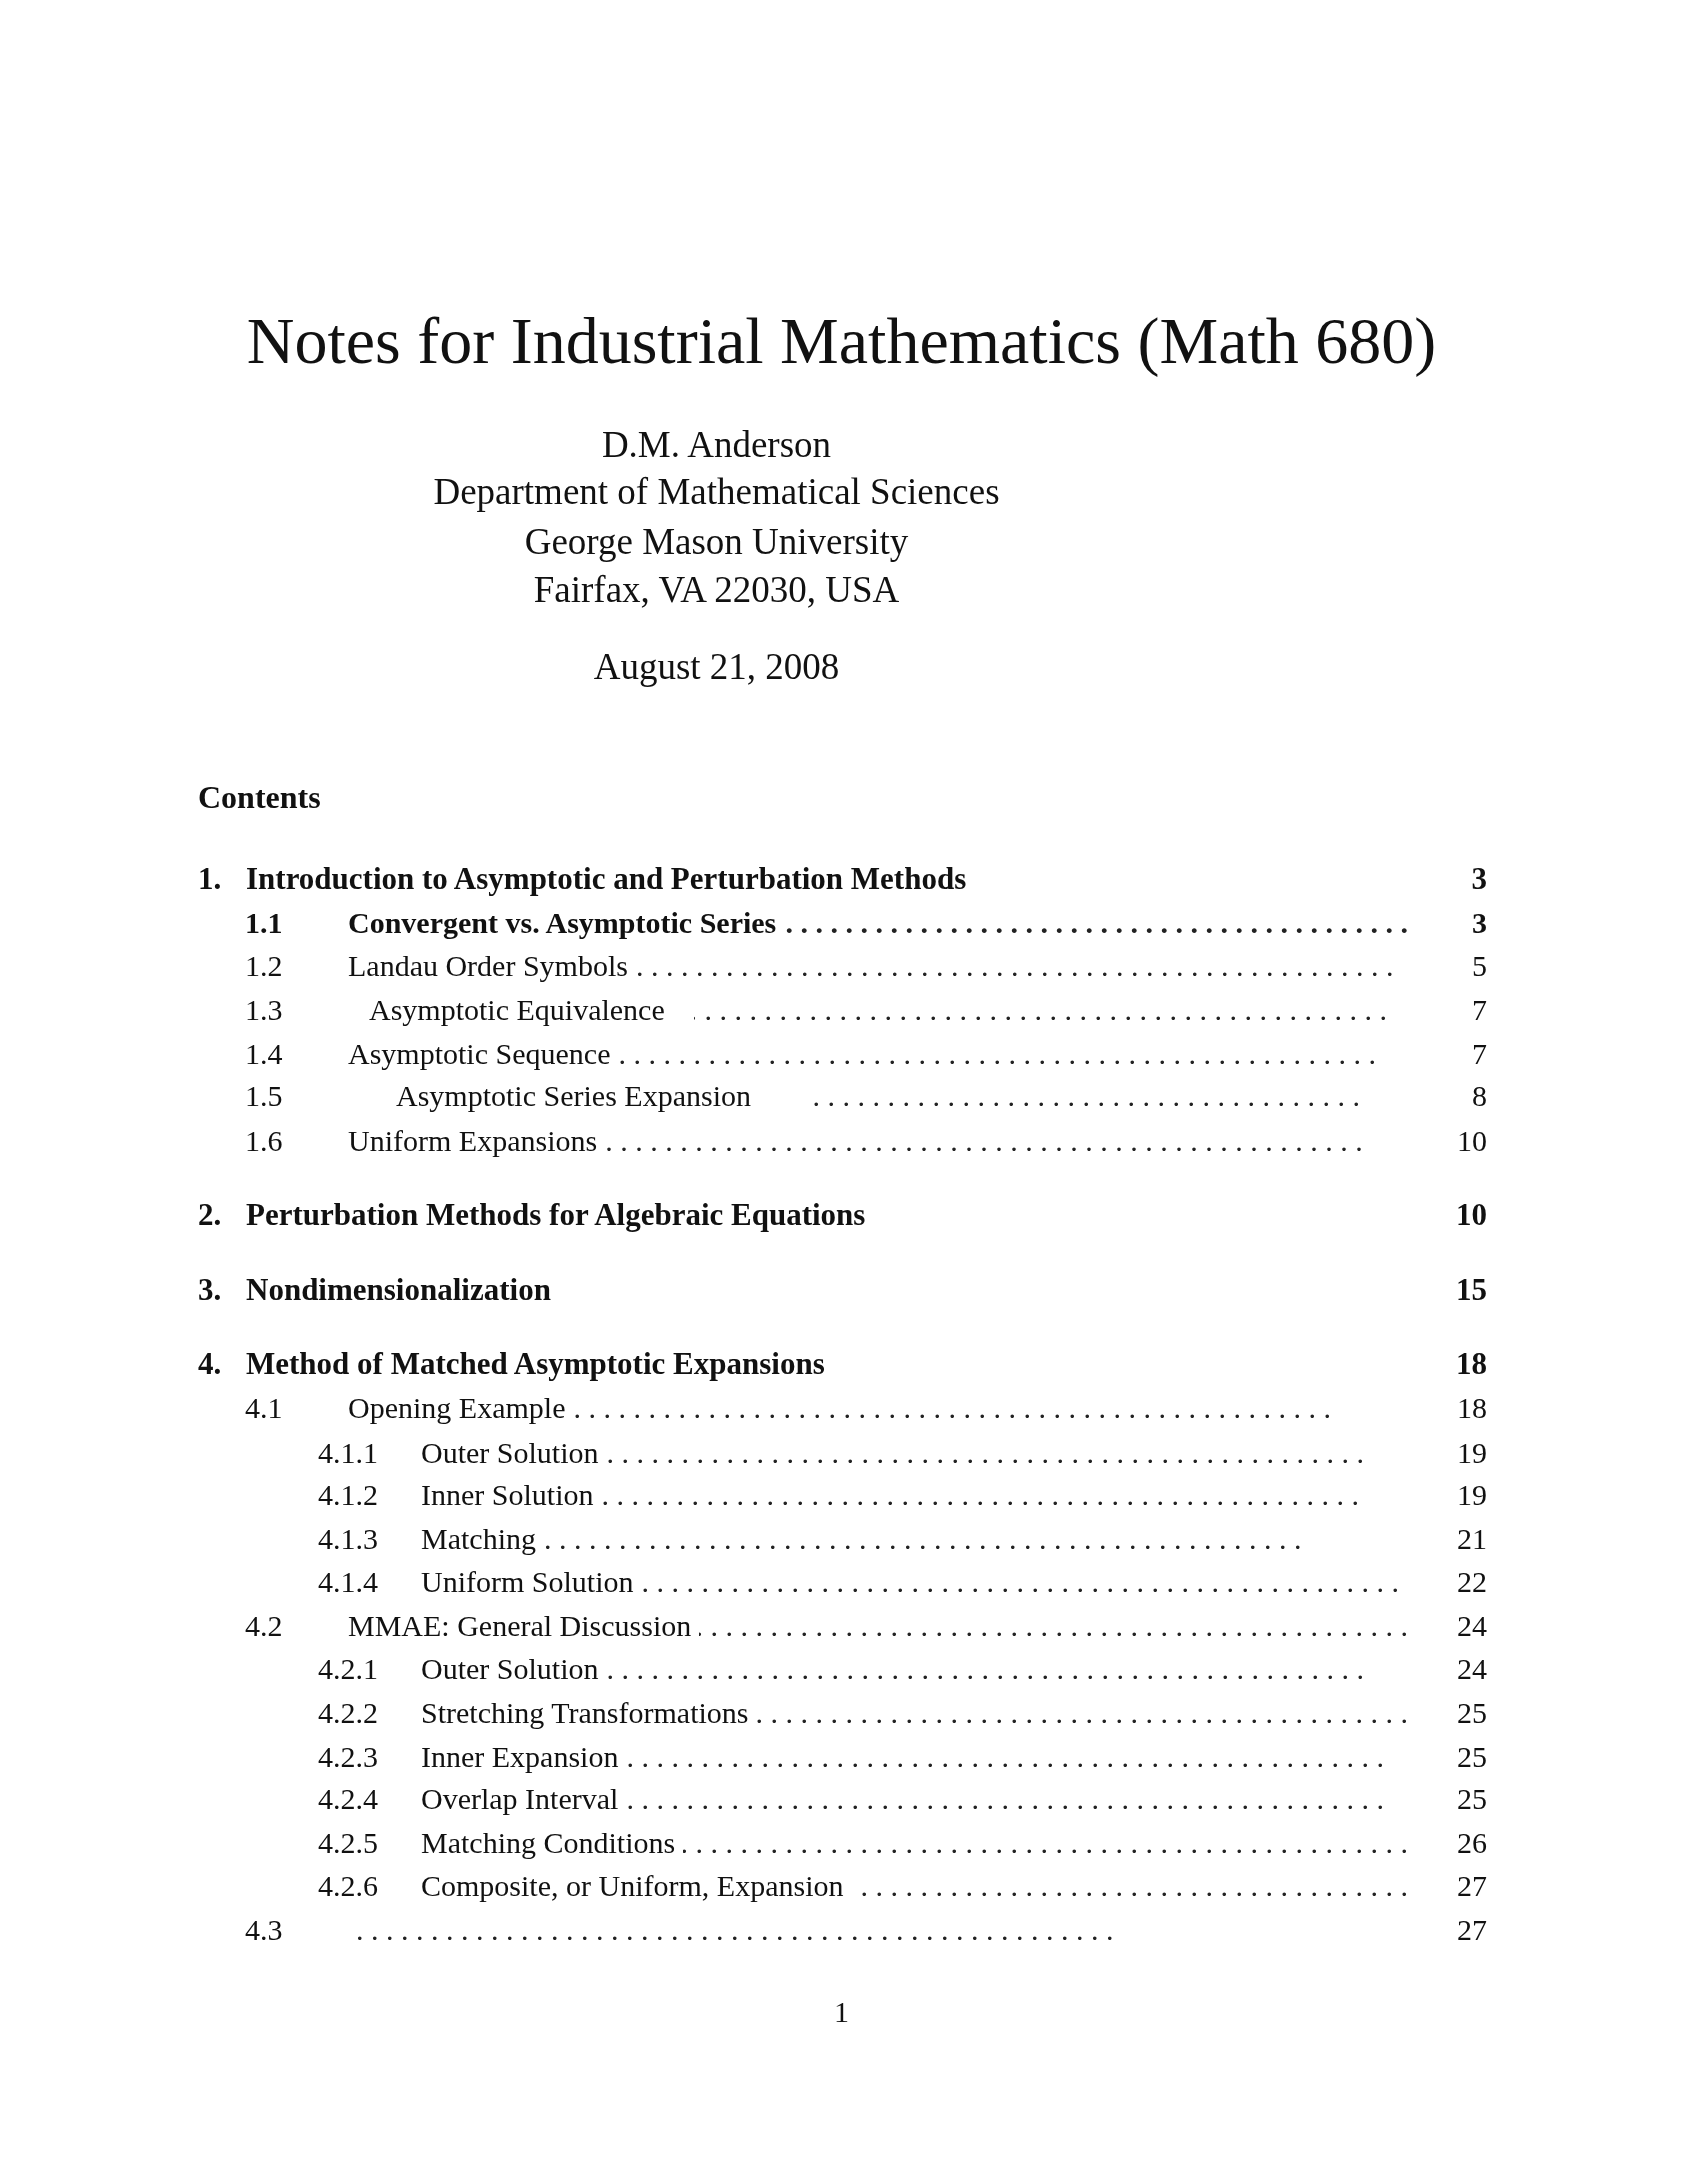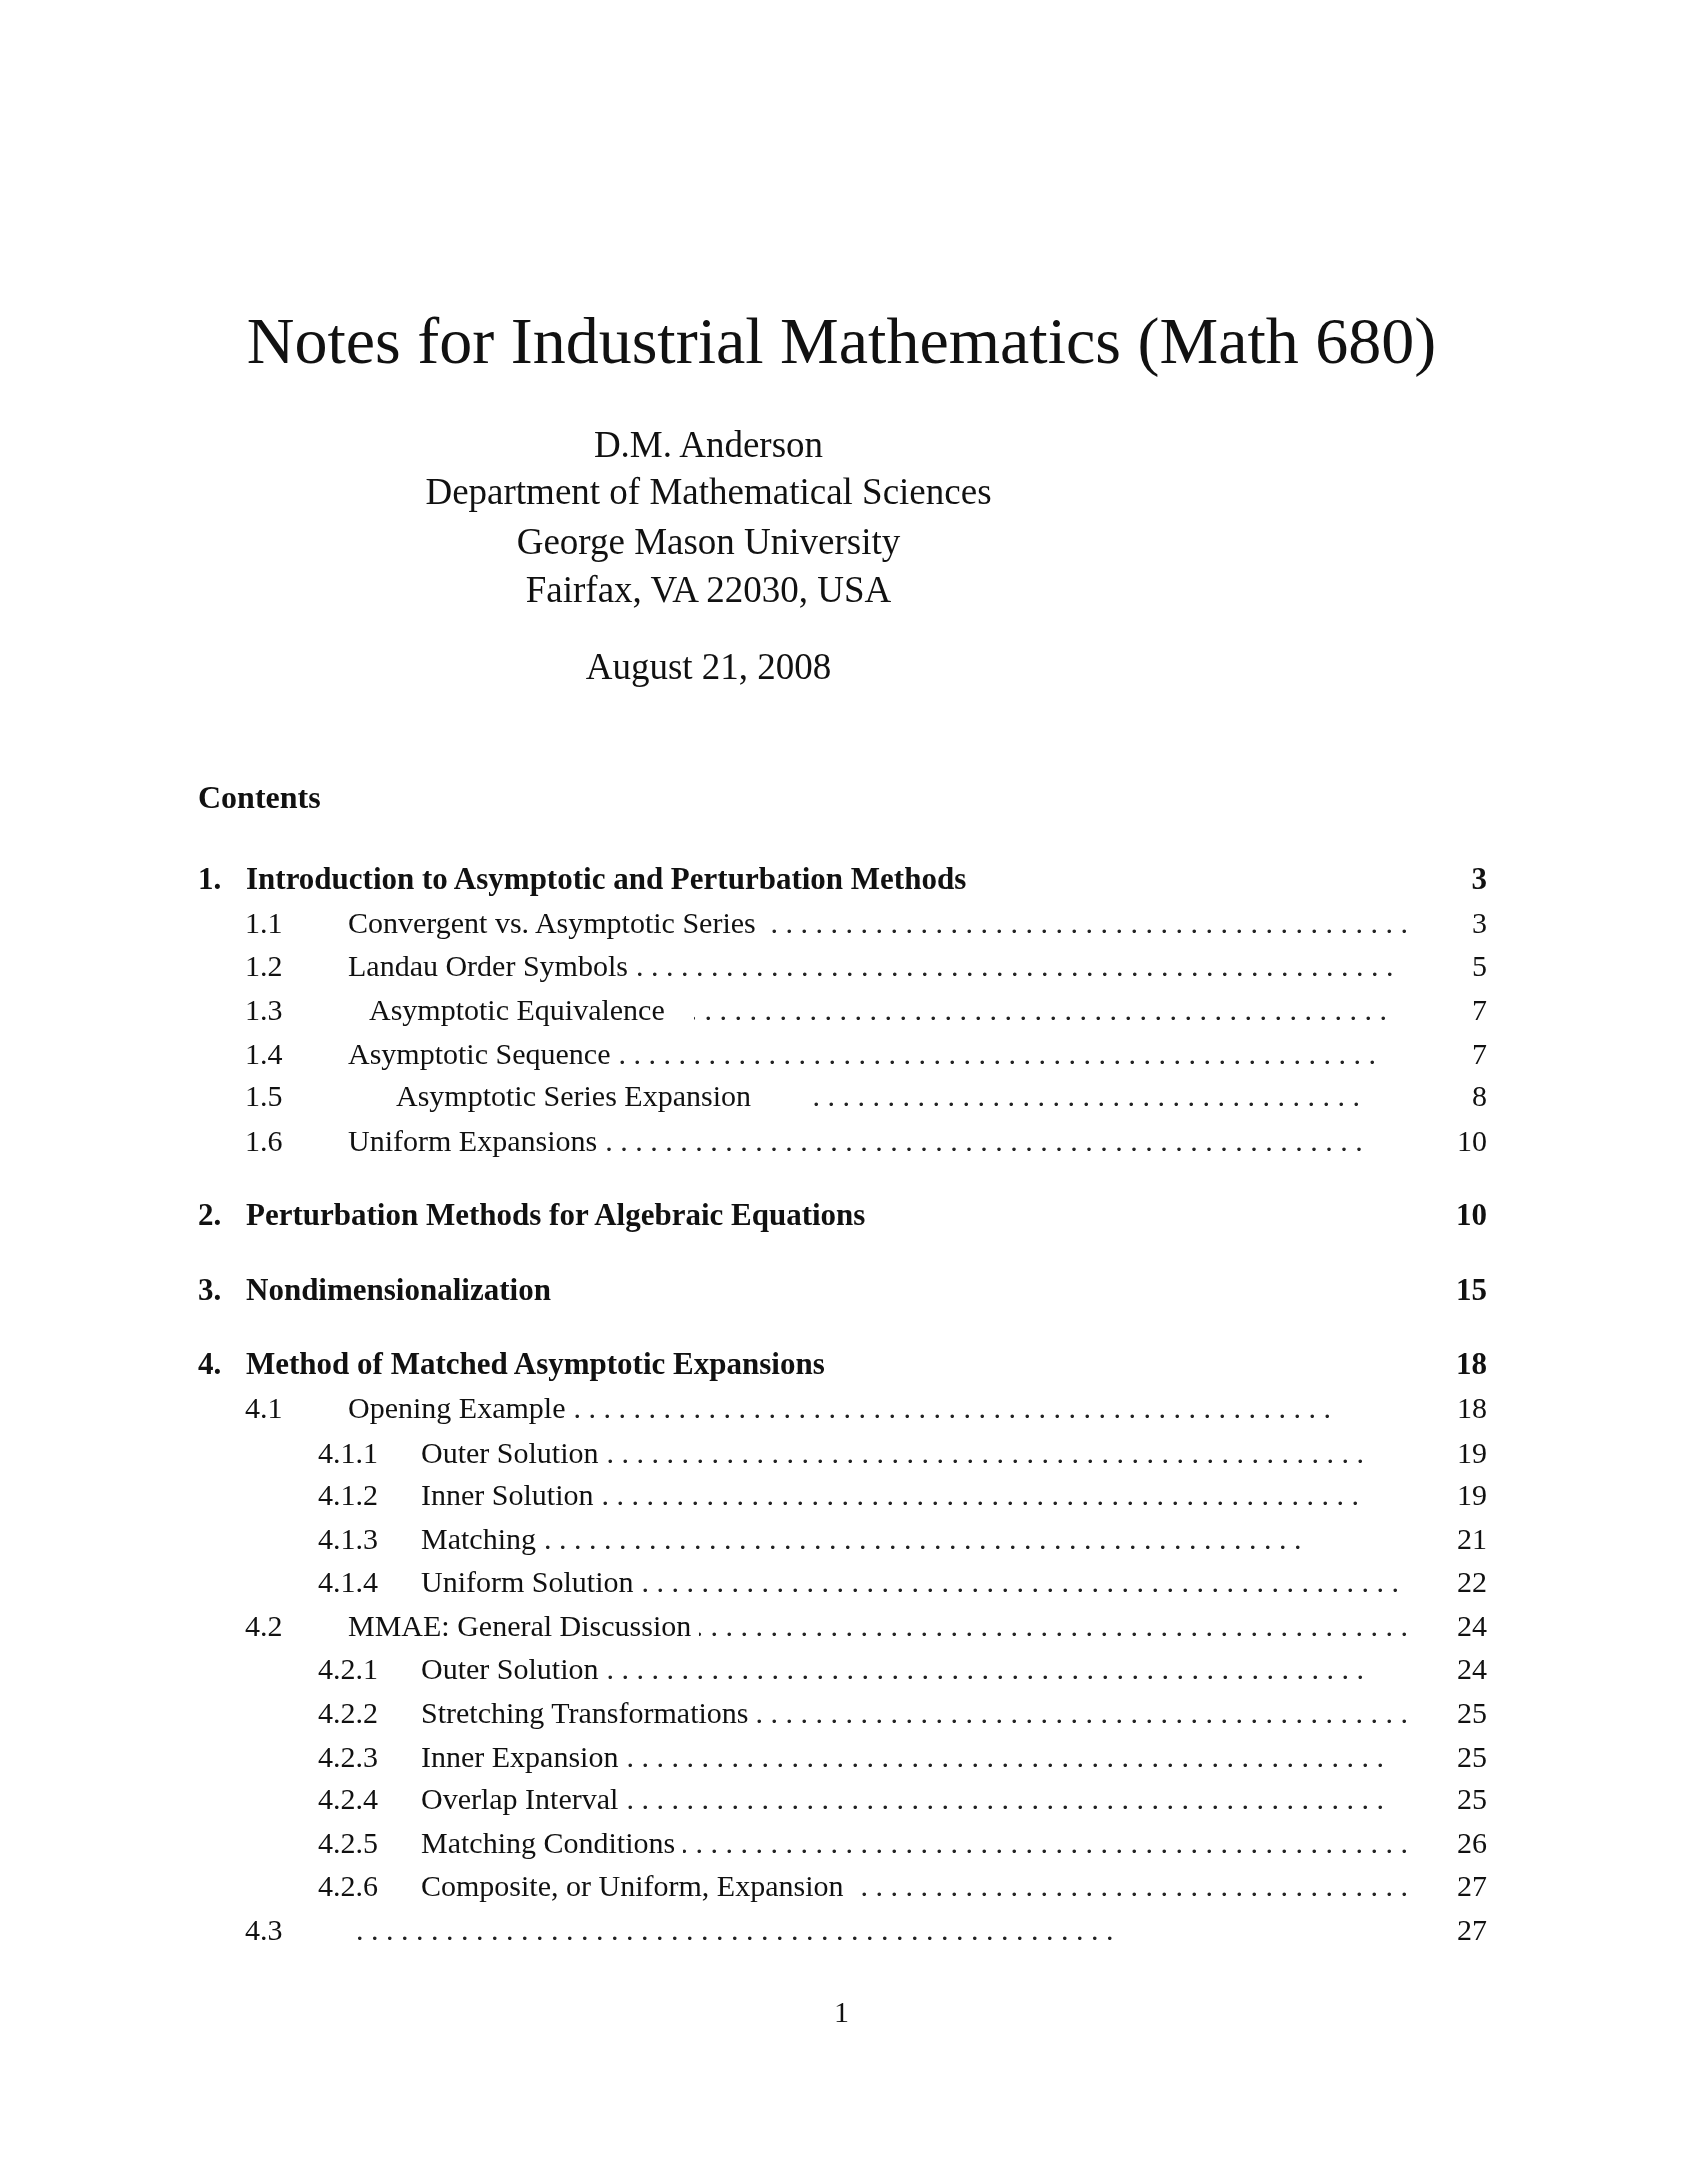--- a/index.html
+++ b/index.html
@@ -1,20 +1,20 @@
 <!DOCTYPE html>
 <html><head>
 <meta charset="utf-8">
 <style>
   html, body { margin: 0; padding: 0; background: #ffffff; }
   body { width: 1683px; height: 2178px; position: relative; overflow: hidden;
          font-family: "Liberation Serif", "DejaVu Serif", serif; color: #111; }
   .abs { position: absolute; }
   .title { left: 0; width: 1683px; top: 309px; text-align: center; font-size: 66px; line-height: 63px; }
-  .author-line { left: 0; width: 1417px; text-align: center; font-size: 37px; line-height: 44px; }
+  .author-line { left: 8px; width: 1417px; text-align: center; font-size: 37px; line-height: 44px; }
   .contents-h { left: 198px; top: 770px; font-size: 32px; font-weight: bold; line-height: 55px; }
   .row { position: absolute; left: 198px; width: 1289px; height: 40px; line-height: 40px; font-size: 30px; display: flex; align-items: baseline; }
   .row.sec { font-weight: bold; font-size: 31px; }
   .num { display: inline-block; }
   .row.sec .num { width: 48px; }
   .row.sub .num { width: 103px; margin-left: 47px; }
   .row.subsub .num { width: 103px; margin-left: 120px; }
   .ttl { white-space: nowrap; }
   .leader { flex: 1; overflow: hidden; white-space: nowrap; margin: 0 10px 0 8px; letter-spacing: 0; direction: rtl; text-align: left; color: #222; }
   .leader span { direction: ltr; }
@@ -33,21 +33,21 @@
 
 <div class="abs contents-h">Contents</div>
 
 <div id="toc">
     <div class="row sec" style="top: 859px;">
       <span class="num">1.</span>
       <span class="ttl">Introduction to Asymptotic and Perturbation Methods</span>
       <span class="leader"></span>
       <span class="pg">3</span>
     </div>
-    <div class="row sub" style="top: 903px;">
+    <div class="row sub" style="top: 903px; font-weight: bold;">
       <span class="num">1.1</span>
       <span class="ttl">Convergent vs. Asymptotic Series</span>
       <span class="leader"><span>. . . . . . . . . . . . . . . . . . . . . . . . . . . . . . . . . . . . . . . . . . . . . . . . . . .</span></span>
       <span class="pg">3</span>
     </div>
     <div class="row sub" style="top: 946px;">
       <span class="num">1.2</span>
       <span class="ttl">Landau Order Symbols</span>
       <span class="leader"><span>. . . . . . . . . . . . . . . . . . . . . . . . . . . . . . . . . . . . . . . . . . . . . . . . . . .</span></span>
       <span class="pg">5</span>

